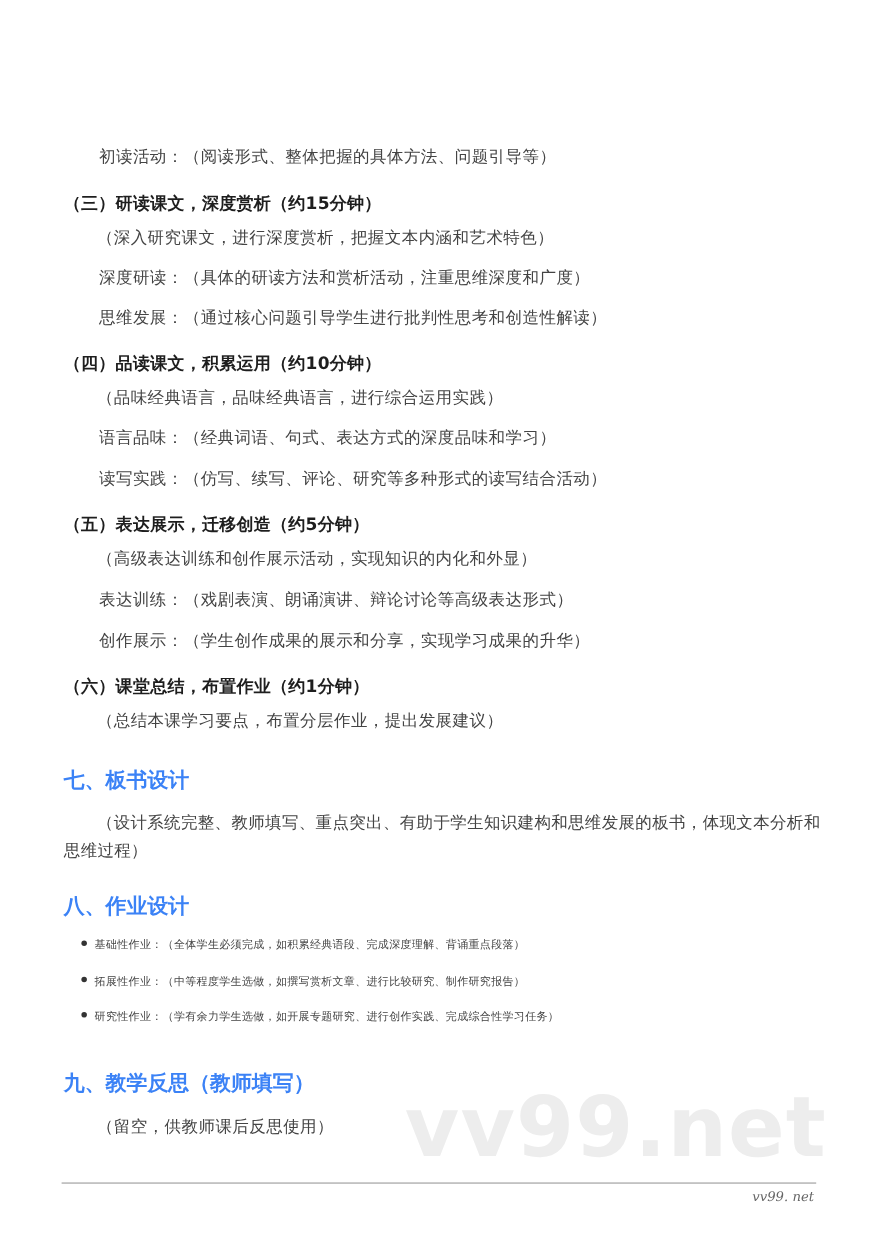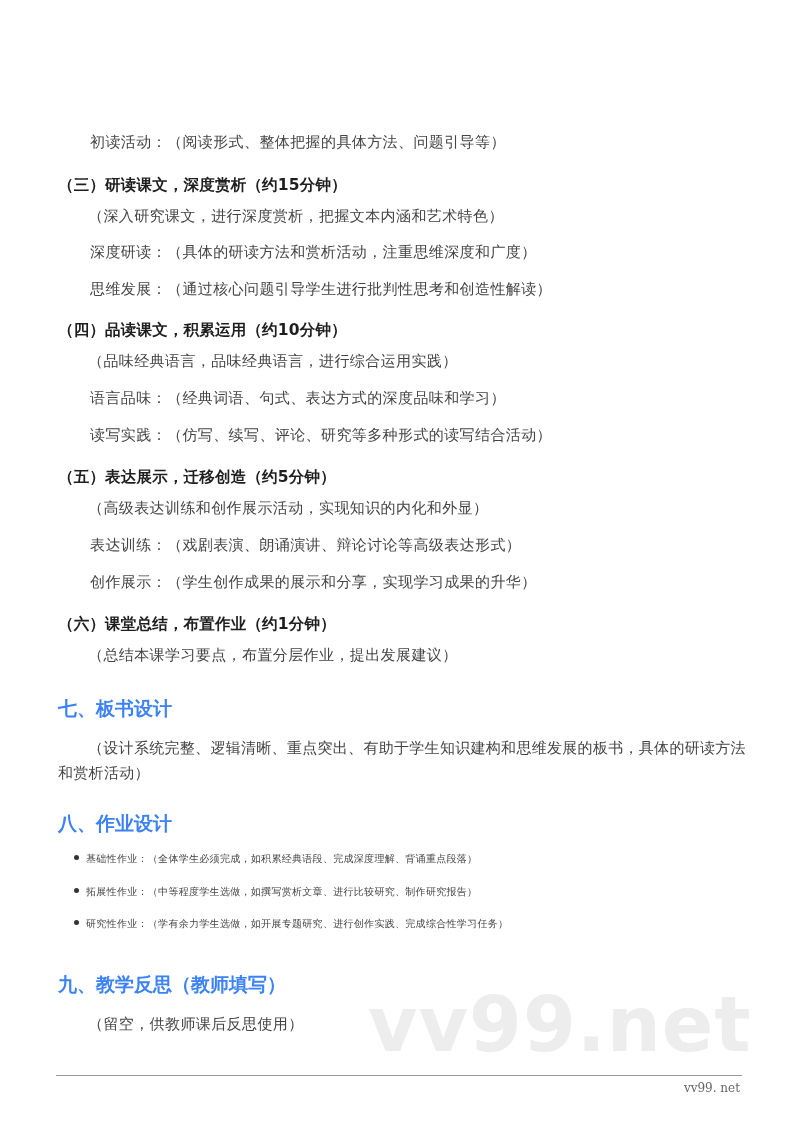--- a/index.html
+++ b/index.html
@@ -40,21 +40,21 @@
   .watermark {
     position: absolute; left: 368px; top: 985px; font-size: 76px; font-weight: bold;
     color: #ededed; font-family: "DejaVu Sans", "Liberation Sans", sans-serif;
     letter-spacing: 1px; line-height: 80px; white-space: nowrap;
   }
   .footer-rule {
     position: absolute; left: 56px; top: 1075px; width: 686px; height: 0;
     border-top: 1.5px solid #9a9a9a;
   }
   .footer-text {
-    position: absolute; right: 60px; top: 1081px; font-size: 12px; 
+    position: absolute; right: 60px; top: 1081px; font-size: 12px; font-style: italic;
     color: #666; font-family: "DejaVu Serif", "Liberation Serif", serif;
   }
 </style>
 </head>
 <body>
 
 <div class="page">
 
   <div class="line item" style="top:133px"><span>初读活动：</span><span>（阅读形式、整体把握的具体方法、问题引导等）</span></div>
 
@@ -70,21 +70,21 @@
 
   <div class="sub-head" style="top:467px">（五）表达展示，迁移创造（约5分钟）</div>
   <div class="line desc" style="top:499px">（高级表达训练和创作展示活动，实现知识的内化和外显）</div>
   <div class="line item" style="top:536px"><span>表达训练：</span><span>（戏剧表演、朗诵演讲、辩论讨论等高级表达形式）</span></div>
   <div class="line item" style="top:573px"><span>创作展示：</span><span>（学生创作成果的展示和分享，实现学习成果的升华）</span></div>
 
   <div class="sub-head" style="top:614px">（六）课堂总结，布置作业（约1分钟）</div>
   <div class="line desc" style="top:646px">（总结本课学习要点，布置分层作业，提出发展建议）</div>
 
   <div class="sec-head" style="top:696px">七、板书设计</div>
-  <div class="para" style="top:736px">（设计系统完整、逻辑清晰、重点突出、有助于学生知识建构和思维发展的板书，具体的研读方法和赏析活动）</div>
+  <div class="para" style="top:736px">（设计系统完整、教师填写、重点突出、有助于学生知识建构和思维发展的板书，体现文本分析和思维过程）</div>
 
   <div class="sec-head" style="top:811px">八、作业设计</div>
   <div class="bullet" style="top:852px"><span class="dot"></span><span>基础性作业：</span><span>（全体学生必须完成，如积累经典语段、完成深度理解、背诵重点段落）</span></div>
   <div class="bullet" style="top:885px"><span class="dot"></span><span>拓展性作业：</span><span>（中等程度学生选做，如撰写赏析文章、进行比较研究、制作研究报告）</span></div>
   <div class="bullet" style="top:917px"><span class="dot"></span><span>研究性作业：</span><span>（学有余力学生选做，如开展专题研究、进行创作实践、完成综合性学习任务）</span></div>
 
   <div class="watermark">vv99.net</div>
 
   <div class="sec-head" style="top:972px">九、教学反思（教师填写）</div>
   <div class="line" style="left:88px; top:1015px">（留空，供教师课后反思使用）</div>

